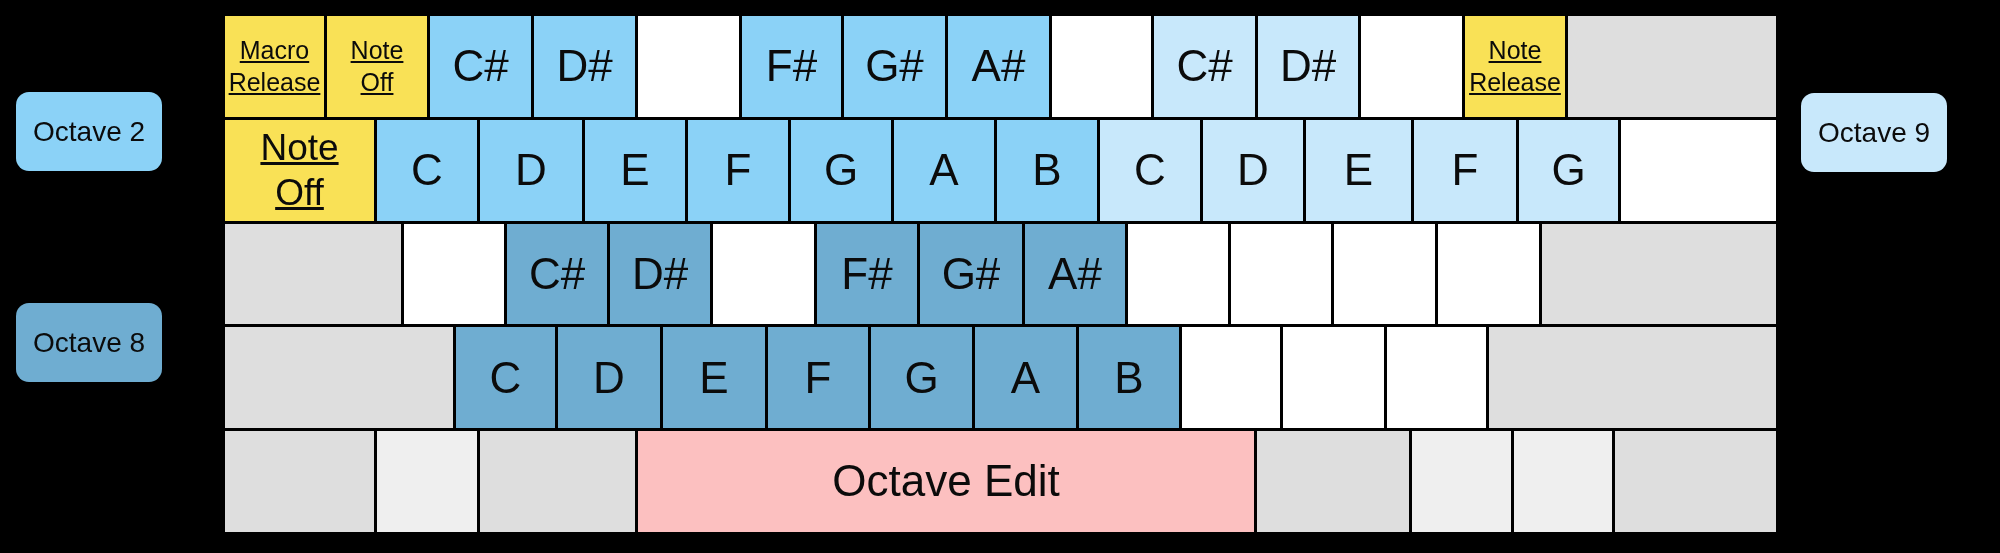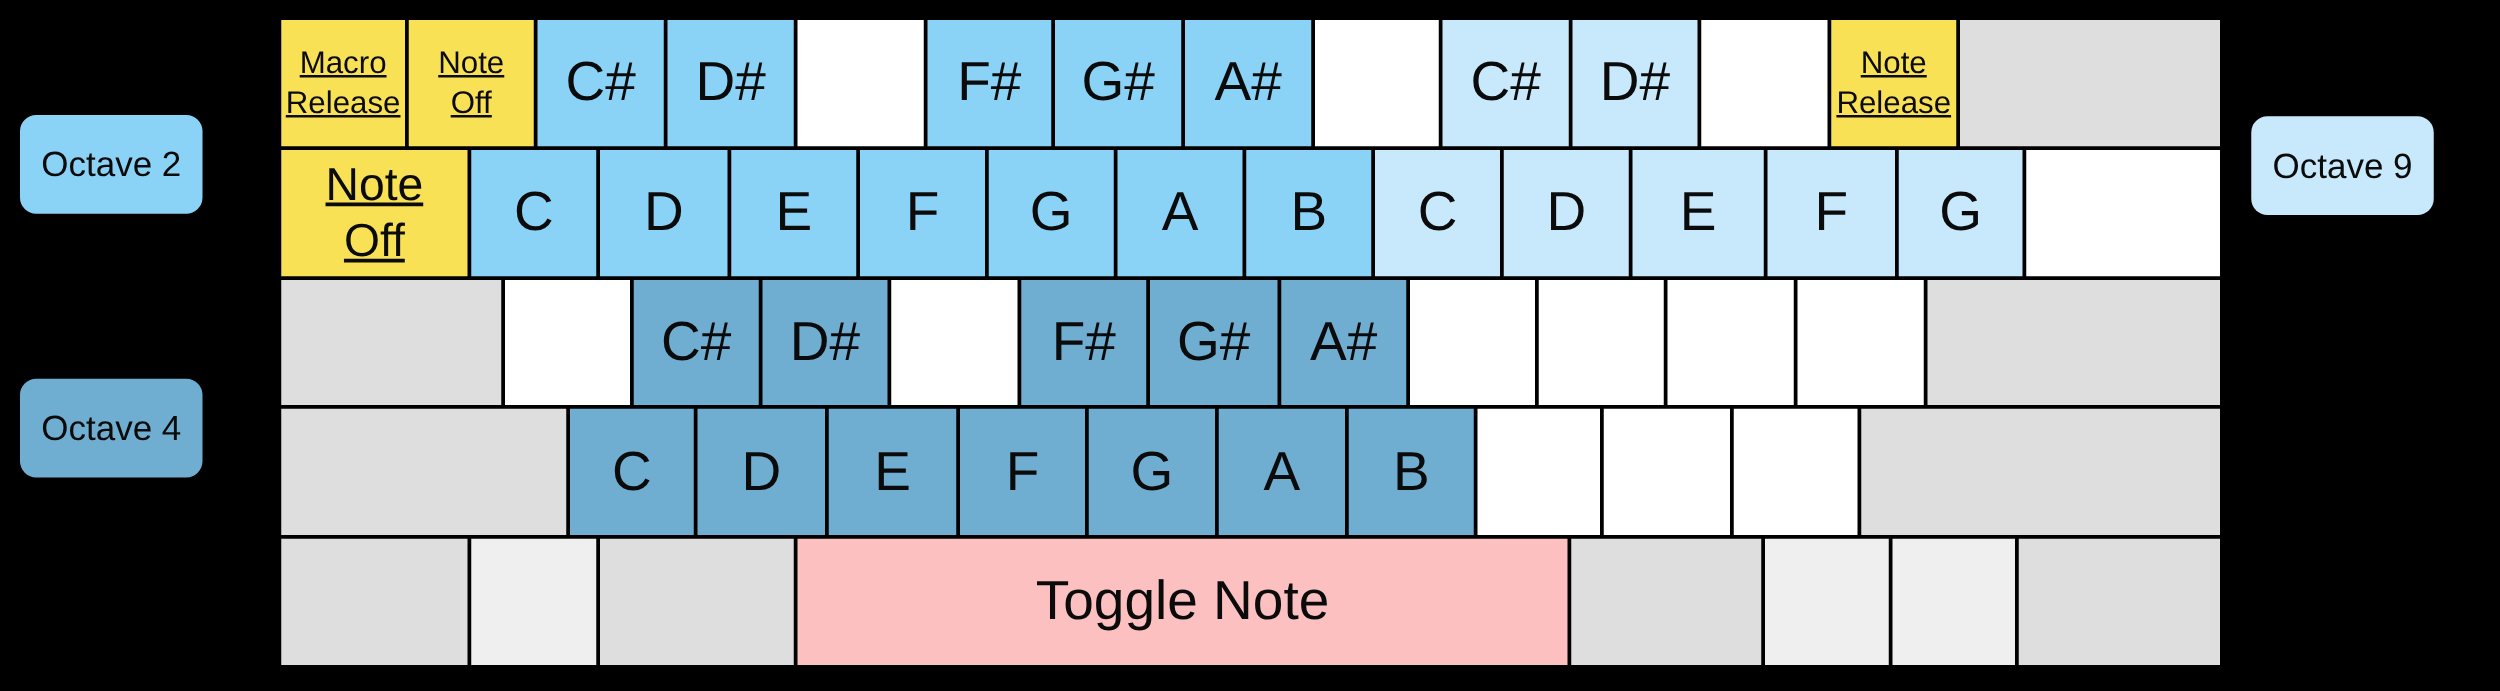--- a/index.html
+++ b/index.html
@@ -55,21 +55,21 @@
   .badge-octave1{left:16px;top:303px;background:var(--oct1);}
   .badge-octave3{left:1801px;top:93px;background:var(--oct3);}
 </style>
 </head>
 <body>
 
 <div class="canvas" data-name="keyboard-mapping-diagram" style="--bg: #000000; --text: #0b0b0b; --yellow: #F9E156; --oct1: #6FADD1; --oct2: #8BD2F7; --oct3: #C8E8FB; --pink: #FCC0C0; --gray: #DEDEDE; --gray-light: #EFEFEF; --white: #FFFFFF;">
 
   <div class="badge badge-octave2" data-name="octave-2-badge">Octave 2</div>
 
-  <div class="badge badge-octave1" data-name="octave-1-badge">Octave 4</div>
+  <div class="badge badge-octave1" data-name="octave-1-badge">Octave 8</div>
 
   <div class="badge badge-octave3" data-name="octave-3-badge">Octave 9</div>
 
   <div class="keyboard" data-name="keyboard">
       <div class="kb-row" data-name="keyboard-row-number">
         <div class="key t-macro" data-name="key-macro-release" style="flex: 0 0 99px;">Macro
 Release</div>
         <div class="key t-macro" data-name="key-note-off" style="flex: 0 0 100px;">Note
 Off</div>
         <div class="key t-oct2" data-name="key-c-sharp" style="flex: 0 0 101px;">C#</div>
@@ -129,21 +129,21 @@
         <div class="key t-oct1" data-name="key-b" style="flex: 0 0 100px;">B</div>
         <div class="key t-blank" data-name="key-unmapped" style="flex: 0 0 98px;"></div>
         <div class="key t-blank" data-name="key-unmapped" style="flex: 0 0 101px;"></div>
         <div class="key t-blank" data-name="key-unmapped" style="flex: 0 0 99px;"></div>
         <div class="key t-mod" data-name="key-modifier" style="flex: 1 1 auto;"></div>
       </div>
       <div class="kb-row" data-name="keyboard-row-space">
         <div class="key t-mod" data-name="key-modifier" style="flex: 0 0 149px;"></div>
         <div class="key t-mod-light" data-name="key-modifier" style="flex: 0 0 100px;"></div>
         <div class="key t-mod" data-name="key-modifier" style="flex: 0 0 155px;"></div>
-        <div class="key t-toggle" data-name="key-toggle-edit" style="flex: 0 0 616px;">Toggle Note</div>
+        <div class="key t-toggle" data-name="key-toggle-edit" style="flex: 0 0 616px;">Octave Edit</div>
         <div class="key t-mod" data-name="key-modifier" style="flex: 0 0 152px;"></div>
         <div class="key t-mod-light" data-name="key-modifier" style="flex: 0 0 99px;"></div>
         <div class="key t-mod-light" data-name="key-modifier" style="flex: 0 0 98px;"></div>
         <div class="key t-mod" data-name="key-modifier" style="flex: 1 1 auto;"></div>
       </div>
     </div>
 
 </div>
 
 </body></html>

